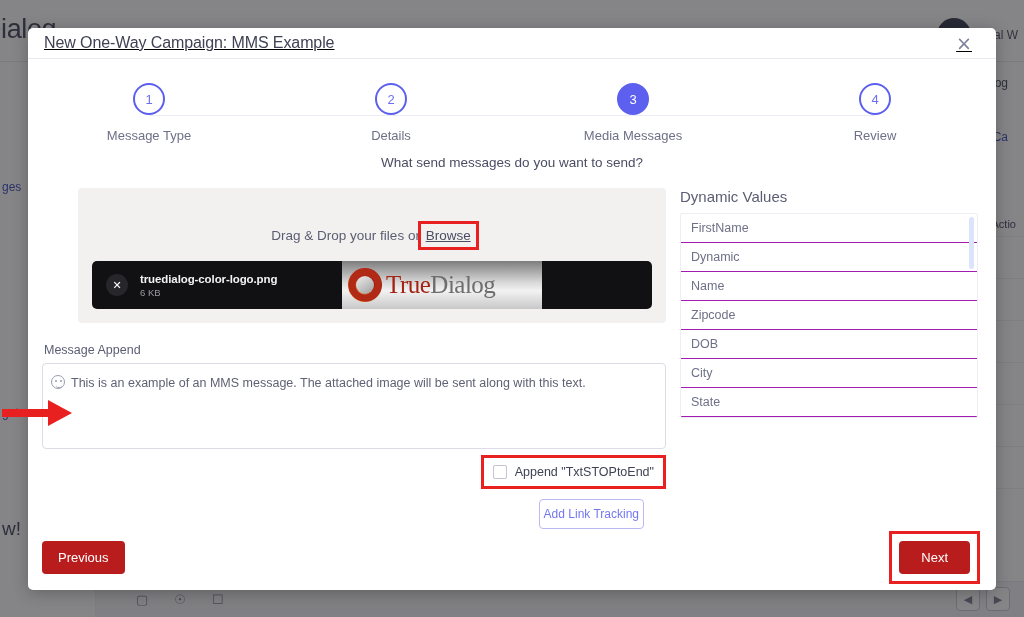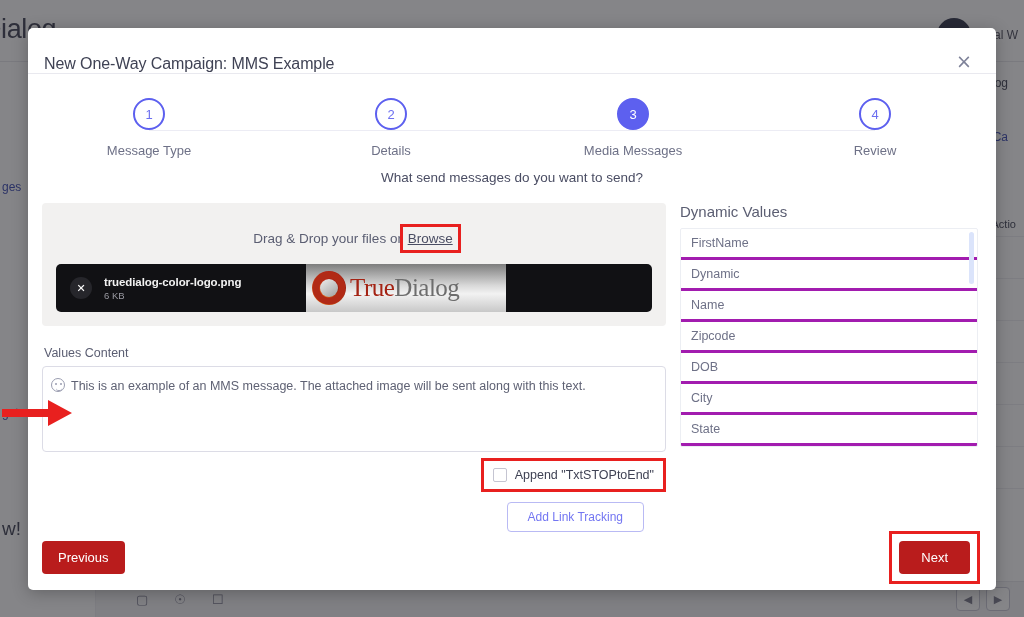--- a/index.html
+++ b/index.html
@@ -165,25 +165,26 @@
     width: 968px;
     height: 562px;
     background: #ffffff;
     border-radius: 5px;
     z-index: 10;
     box-shadow: 0 3px 16px rgba(0,0,0,0.25);
     overflow: hidden;
   }
 
   .modal-header {
-    height: 46px;
+    height: 31px;
     border-bottom: 1px solid #e9e9ef;
     display: flex;
-    align-items: flex-end;
+    align-items: center;
     padding: 0 20px 0 16px;
+    text-decoration: underline;
   }
   .modal-title {
     font-size: 16px;
     color: #3f4254;
     flex: 1;
     letter-spacing: -0.1px;
   }
   .modal-close {
     font-size: 19px;
     color: #7e8299;
@@ -251,22 +252,23 @@
     display: flex;
     padding: 18px 18px 0 14px;
     gap: 14px;
   }
   .col-left { width: 632px; }
   .col-right { flex: 1; }
 
   .dropzone {
     background: #f2f1f0;
     border-radius: 4px;
-    padding: 28px 14px 14px 14px;
+    padding: 40px 14px 14px 14px;
     min-height: 108px;
+    margin-left: 36px;
   }
   .dz-text {
     text-align: center;
     font-size: 13.5px;
     color: #5b5e72;
     position: relative;
   }
   .dz-browse {
     color: #4a4d63;
     text-decoration: underline;
@@ -414,39 +416,39 @@
     justify-content: flex-end;
     margin-top: 16px;
     padding-right: 22px;
   }
   .btn-outline {
     border: 1px solid #b9baf4;
     border-radius: 4px;
     color: #7376f2;
     background: #ffffff;
     font-size: 12px;
-    padding: 7px 20px;
+    padding: 7px 4px;
     cursor: pointer;
     font-family: "Liberation Sans", sans-serif;
   }
 
   
   .dv-title { font-size: 15px; color: #5b5e72; margin-bottom: 8px; }
   .dv-list {
     border: 1px solid #eceef3;
     border-radius: 2px;
     width: 298px;
     position: relative;
     overflow: hidden;
   }
   .dv-item {
     padding: 7px 10px;
     font-size: 12.5px;
     color: #6e7187;
-    border-bottom: 3px solid #a21caf;
+    border-bottom: 1px solid #a21caf;
   }
   .dv-item:last-child { border-bottom: none; }
   .dv-scroll {
     position: absolute;
     right: 3px;
     top: 3px;
     width: 5px;
     height: 52px;
     border-radius: 3px;
     background: #dbe4fb;
@@ -606,21 +608,21 @@
               <div class="file-name">truedialog-color-logo.png</div>
               <div class="file-size">6 KB</div>
             </div>
             <div class="file-thumb">
               <div class="tdlogo-mark"></div>
               <div class="tdlogo-text"><span class="td-true">True</span><span class="td-dialog">Dialog</span></div>
             </div>
           </div>
         </div>
 
-        <div class="field-label">Values Content</div>
+        <div class="field-label">Message Append</div>
         <div class="textarea-wrap">
           <span class="smiley"></span><span class="ta-text">This is an example of an MMS message. The attached image will be sent along with this text.</span>
         </div>
 
         <div class="append-row">
           <div class="append-box hl-box">
             <span class="chk"></span>
             <span class="append-label">Append "TxtSTOPtoEnd"</span>
           </div>
         </div>

